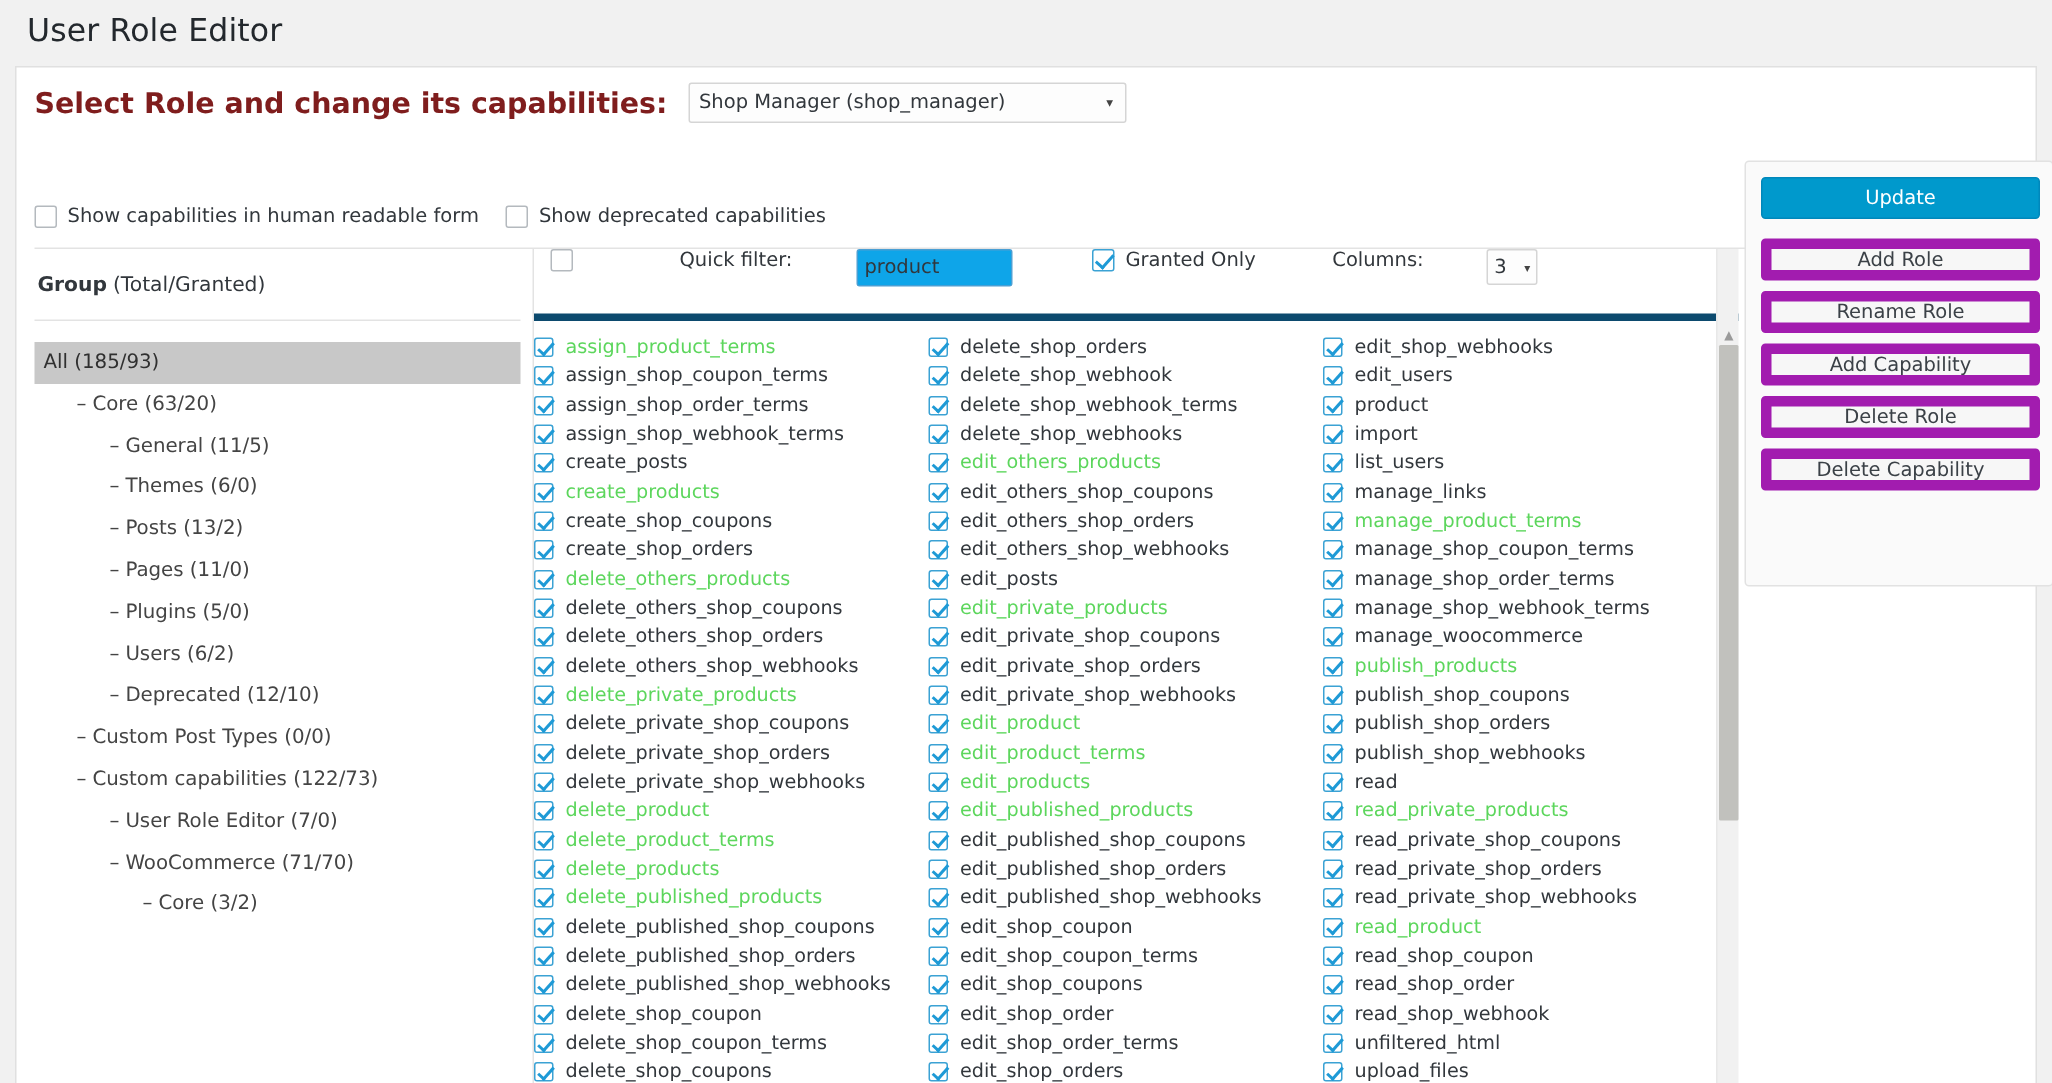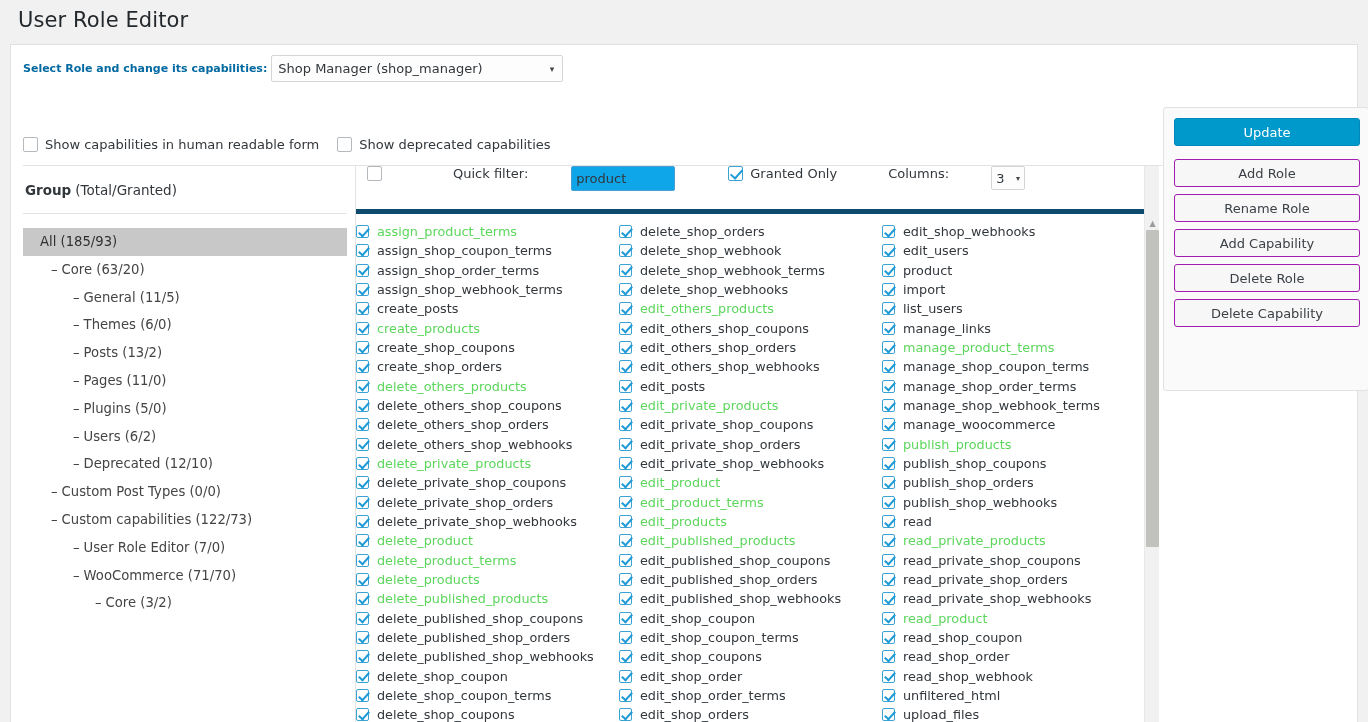--- a/index.html
+++ b/index.html
@@ -34,24 +34,24 @@
     border-bottom: none;
   }
 
   
   .role-row {
     position: absolute;
     left: 12px; top: 10px;
     display: flex; align-items: center;
   }
   .role-label {
-    font-size: 11px;
+    font-size: 19px;
     font-weight: bold;
-    color: #0369a1;
-    margin-right: 4px;
+    color: #7f1d1d;
+    margin-right: 14px;
   }
   .role-select {
     width: 292px; height: 27px;
     border: 1px solid #d5d5d5;
     background: #fdfdfd;
     border-radius: 2px;
     display: flex; align-items: center;
     padding: 0 6px;
     font-size: 13px;
     color: #32373c;
@@ -250,21 +250,21 @@
     font-family: "DejaVu Sans", sans-serif;
   }
   .btn-primary {
     background: #0099cc;
     border: 1px solid #0088bb;
     color: #fff;
     margin-bottom: 13px;
   }
   .btn-secondary {
     background: #f7f7f7;
-    border: 1px solid #a21caf;
+    border: 7px solid #a21caf;
     color: #3b4147;
   }
 </style>
 </head>
 <body>
 
 <div id="page">
 
   <div class="page-title">User Role Editor</div>
 
@@ -292,21 +292,21 @@
     <div class="hr"></div>
 
     <div class="panes">
 
       <div class="group-pane">
         <div class="group-head">
           <b>Group</b>
           <span class="sub">(Total/Granted)</span>
         </div>
         <div class="tree" id="tree">
-            <div class="tree-item sel" style="padding-left: 17px;"><span>All (185/93)</span></div>
+            <div class="tree-item sel" style="padding-left: 6px;"><span>All (185/93)</span></div>
             <div class="tree-item" style="padding-left: 28px;"><span class="dash">–</span><span>Core (63/20)</span></div>
             <div class="tree-item" style="padding-left: 50px;"><span class="dash">–</span><span>General (11/5)</span></div>
             <div class="tree-item" style="padding-left: 50px;"><span class="dash">–</span><span>Themes (6/0)</span></div>
             <div class="tree-item" style="padding-left: 50px;"><span class="dash">–</span><span>Posts (13/2)</span></div>
             <div class="tree-item" style="padding-left: 50px;"><span class="dash">–</span><span>Pages (11/0)</span></div>
             <div class="tree-item" style="padding-left: 50px;"><span class="dash">–</span><span>Plugins (5/0)</span></div>
             <div class="tree-item" style="padding-left: 50px;"><span class="dash">–</span><span>Users (6/2)</span></div>
             <div class="tree-item" style="padding-left: 50px;"><span class="dash">–</span><span>Deprecated (12/10)</span></div>
             <div class="tree-item" style="padding-left: 28px;"><span class="dash">–</span><span>Custom Post Types (0/0)</span></div>
             <div class="tree-item" style="padding-left: 28px;"><span class="dash">–</span><span>Custom capabilities (122/73)</span></div>

